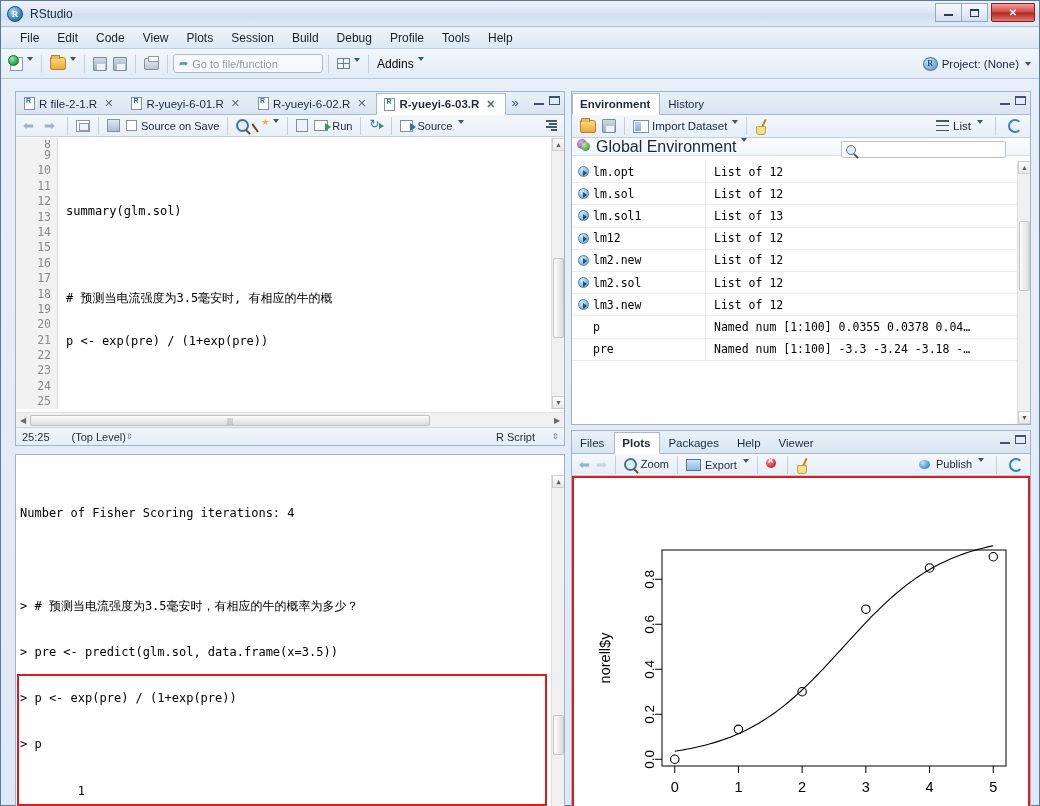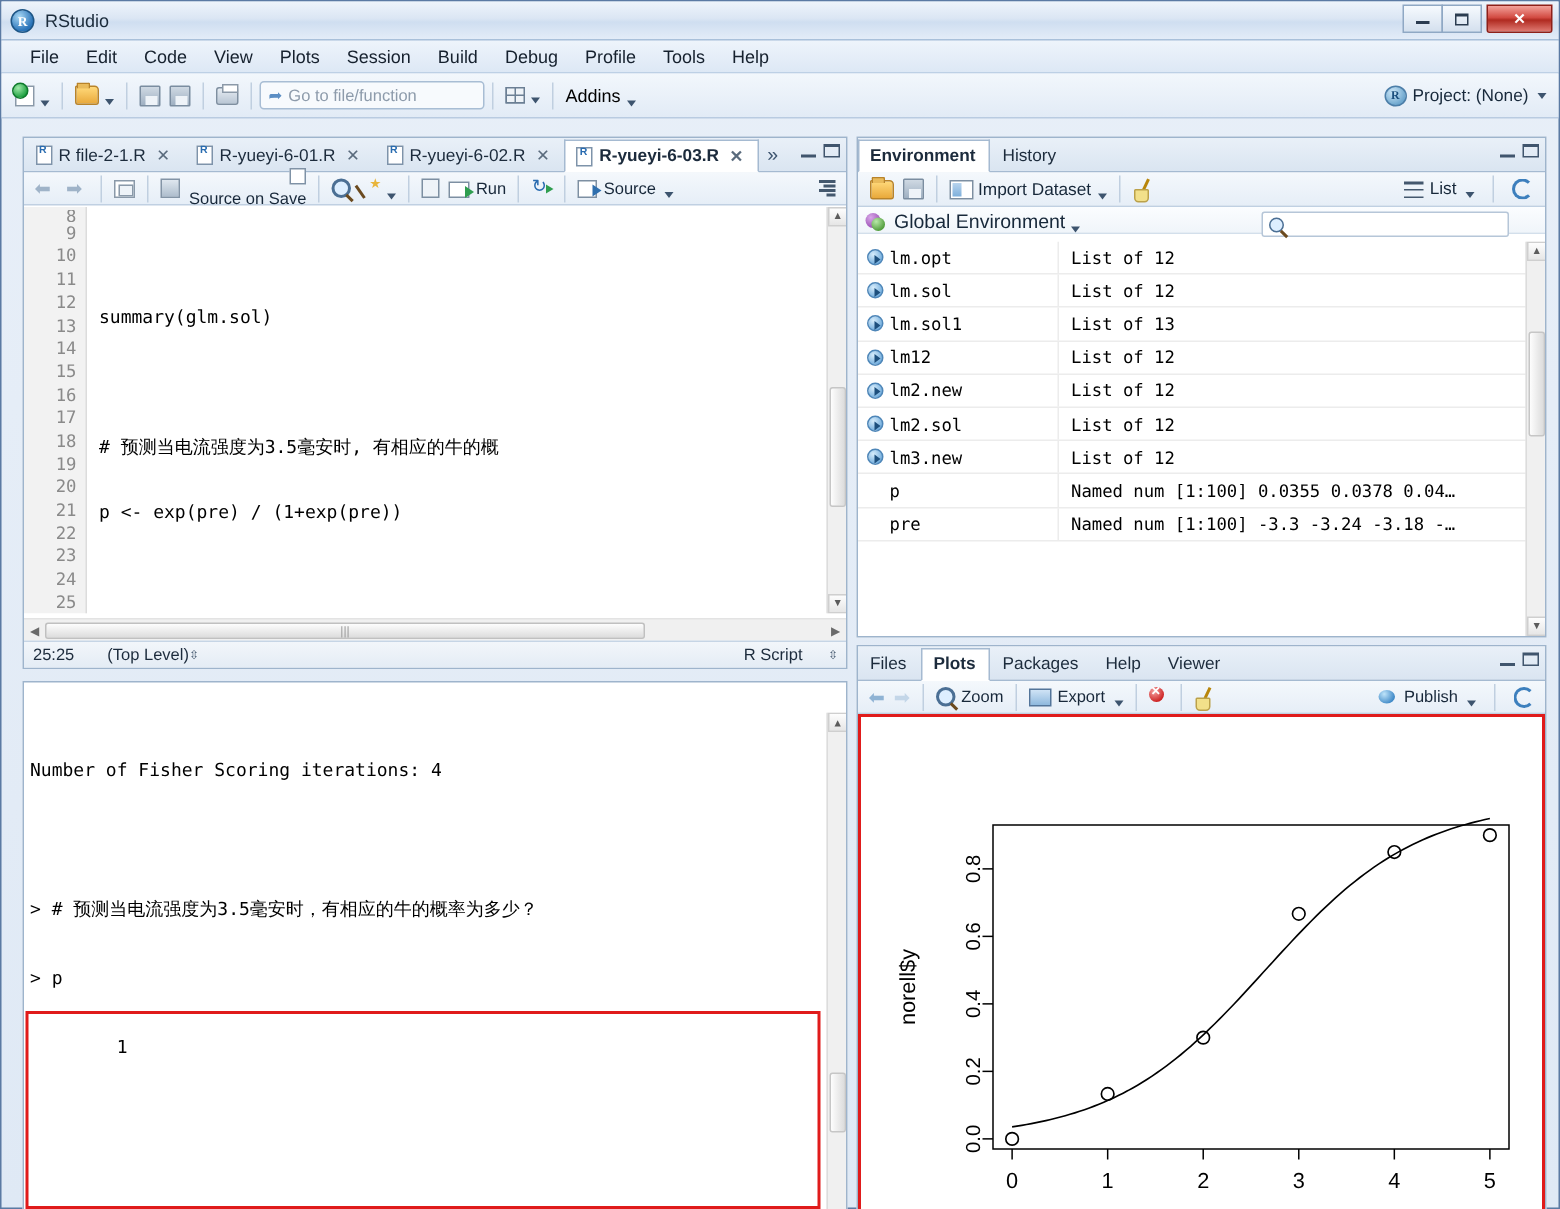--- a/index.html
+++ b/index.html
@@ -63,21 +63,21 @@
   .menubar .mi { padding: 2px 9px; font-size: 12px; color: #16212e; cursor: default; }
 
   
   .maintool {
     height: 30px;
     background: linear-gradient(180deg,#f2f7fc,#e2ebf6);
     border-bottom: 1px solid #b9cbe1;
     display: flex; align-items: center; padding: 0 6px;
     position: relative;
   }
-  .tbtn { display:flex;align-items:flex-end;gap:2px;padding:2px 3px;border-radius:2px; }
+  .tbtn { display:flex;align-items:flex-start;gap:2px;padding:2px 3px;border-radius:2px; }
   .sep { width:1px;height:18px;background:#c0cfe0;margin:0 5px; }
   .caret { width:0;height:0;border-left:3.5px solid transparent;border-right:3.5px solid transparent;border-top:4px solid #3d546e; margin-left:2px; }
   .goto {
     width: 150px; height: 19px; border:1px solid #a8bdd4; border-radius:3px;
     background:#f7fafd; display:flex;align-items:center;gap:4px;padding:0 5px;
     color:#8d9bab; font-size:11px;
   }
   .proj {
     position:absolute; right:8px; display:flex;align-items:center;gap:4px;
     font-size:11.5px;color:#17283a;
@@ -183,22 +183,22 @@
 
   
   #env-panel { left:570px; top:9px; width:460px; height:334px; }
   .env-toolbar{
     height:23px;background:linear-gradient(180deg,#f4f8fc,#e6eef7);
     border-bottom:1px solid #c0d0e2;display:flex;align-items:center;padding:0 5px;
     font-size:11.5px;color:#17283a;position:relative;
   }
   .env-filter{
     height:18px;background:linear-gradient(180deg,#fbfdff,#f0f5fa);
-    border-bottom:1px solid #d3dfeb;display:flex;align-items:flex-end;padding:0 5px;
-    font-size:13px;color:#17283a;position:relative;
+    border-bottom:1px solid #d3dfeb;display:flex;align-items:flex-start;padding:0 5px;
+    font-size:16px;color:#17283a;position:relative;
   }
   .searchbox{
     position:absolute;right:24px;top:3px;width:165px;height:17px;
     border:1px solid #b6c6d8;border-radius:2px;background:#fff;
     display:flex;align-items:center;padding:0 4px;
   }
   .envtable{position:absolute;top:69px;left:0;right:0;bottom:0;overflow:hidden;background:#fff;}
   .envrow{
     display:flex;height:22.2px;align-items:center;border-bottom:1px solid #ececec;
     font-family:"DejaVu Sans Mono", monospace;font-size:11.5px;color:#000;
@@ -408,21 +408,21 @@
           <span class="nav-arrow" style="color:#9fb3c8;font-size:13px;line-height:13px;">➡</span>
           </span>
         <span class="sep"></span>
         <span class="tbtn">
           <span class="i-popout"></span>
           </span>
         <span class="sep"></span>
         <span class="tbtn">
           <span class="i-srcsave"></span>
           </span>
-        <span class="tbtn" style="gap:4px;flex-direction:column;">
+        <span class="tbtn" style="gap:4px;">
           <span class="chk"></span>
           <span>Source on Save</span>
         </span>
         <span class="sep"></span>
         <span class="tbtn">
           <span class="i-magnify"></span>
           </span>
         <span class="tbtn">
           <span class="i-wand"></span>
           <span class="caret"></span>
@@ -524,20 +524,22 @@
         </span>
       </div>
     </div>
 
     <div class="panel" id="console-panel">
       <div class="console-body">
         <div class="console-lines">
           <div class="cl">Number of Fisher Scoring iterations: 4</div>
           <div class="cl"></div>
           <div class="cl cin">&gt; # 预测当电流强度为3.5毫安时，有相应的牛的概率为多少？</div>
+          <div class="cl cin">&gt; pre &lt;- predict(glm.sol, data.frame(x=3.5))</div>
+          <div class="cl cin">&gt; p &lt;- exp(pre) / (1+exp(pre))</div>
           <div class="cl cin">&gt; p</div>
           <div class="cl">        1 </div>
           
           
           
           
           
           
           
           

